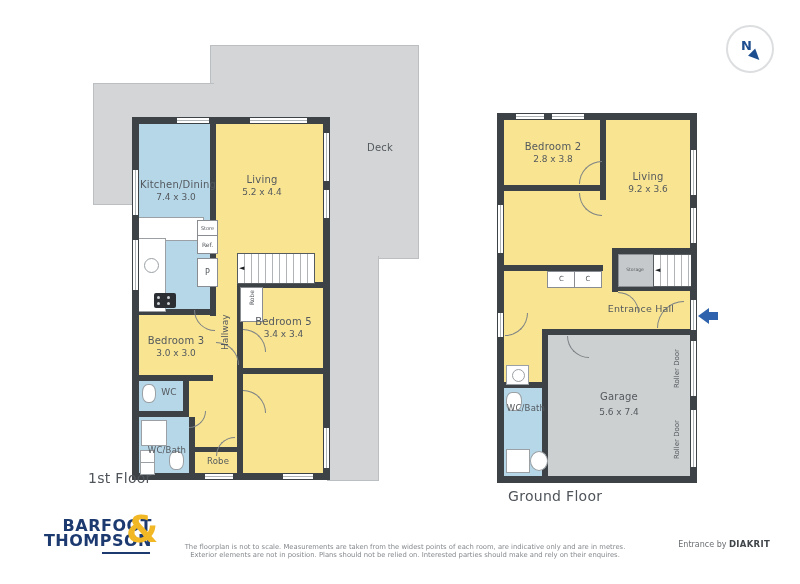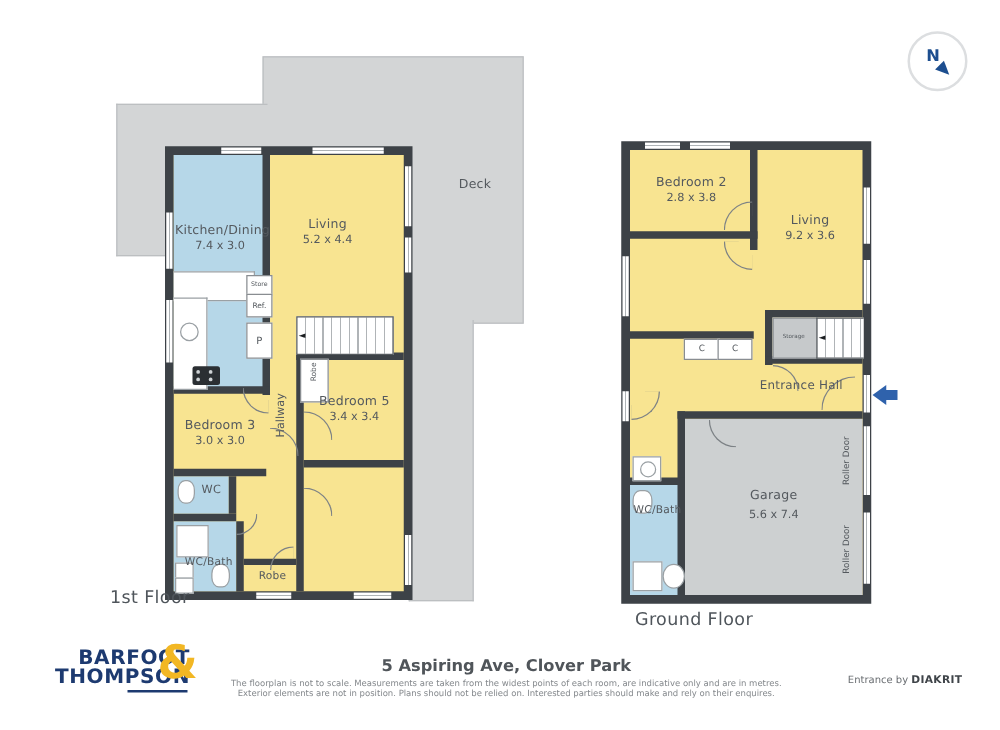--- a/index.html
+++ b/index.html
@@ -235,21 +235,20 @@
     <span class="abs ent-bar" style="left:10px;top:4px;width:10px;height:8px;"></span>
   </div>
 
   <div class="abs" style="left:40px;top:518px;width:112px;">
     <div class="logo-line">BARFOOT</div>
     <div class="logo-line">THOMPSON</div>
     <span class="abs logo-amp" style="left:86px;top:-3px;">&amp;</span>
     <div class="abs tagline" style="left:62px;top:34px;width:48px;"></div>
   </div>
 
-  <div class="abs address" style="left:200px;top:526px;width:410px;">5 Aspiring Ave, Clover Park</div>
   <div class="abs disc" style="left:155px;top:551px;width:500px;">Exterior elements are not in position. Plans should not be relied on. Interested parties should make and rely on their enquires.</div>
   <div class="abs disc" style="left:155px;top:543px;width:500px;">The floorplan is not to scale. Measurements are taken from the widest points of each room, are indicative only and are in metres.</div>
 
   <div class="abs credit" style="left:640px;top:539px;width:130px;">
     <span>Entrance by</span>
     <b>DIAKRIT</b>
   </div>
 
 </div>
 

